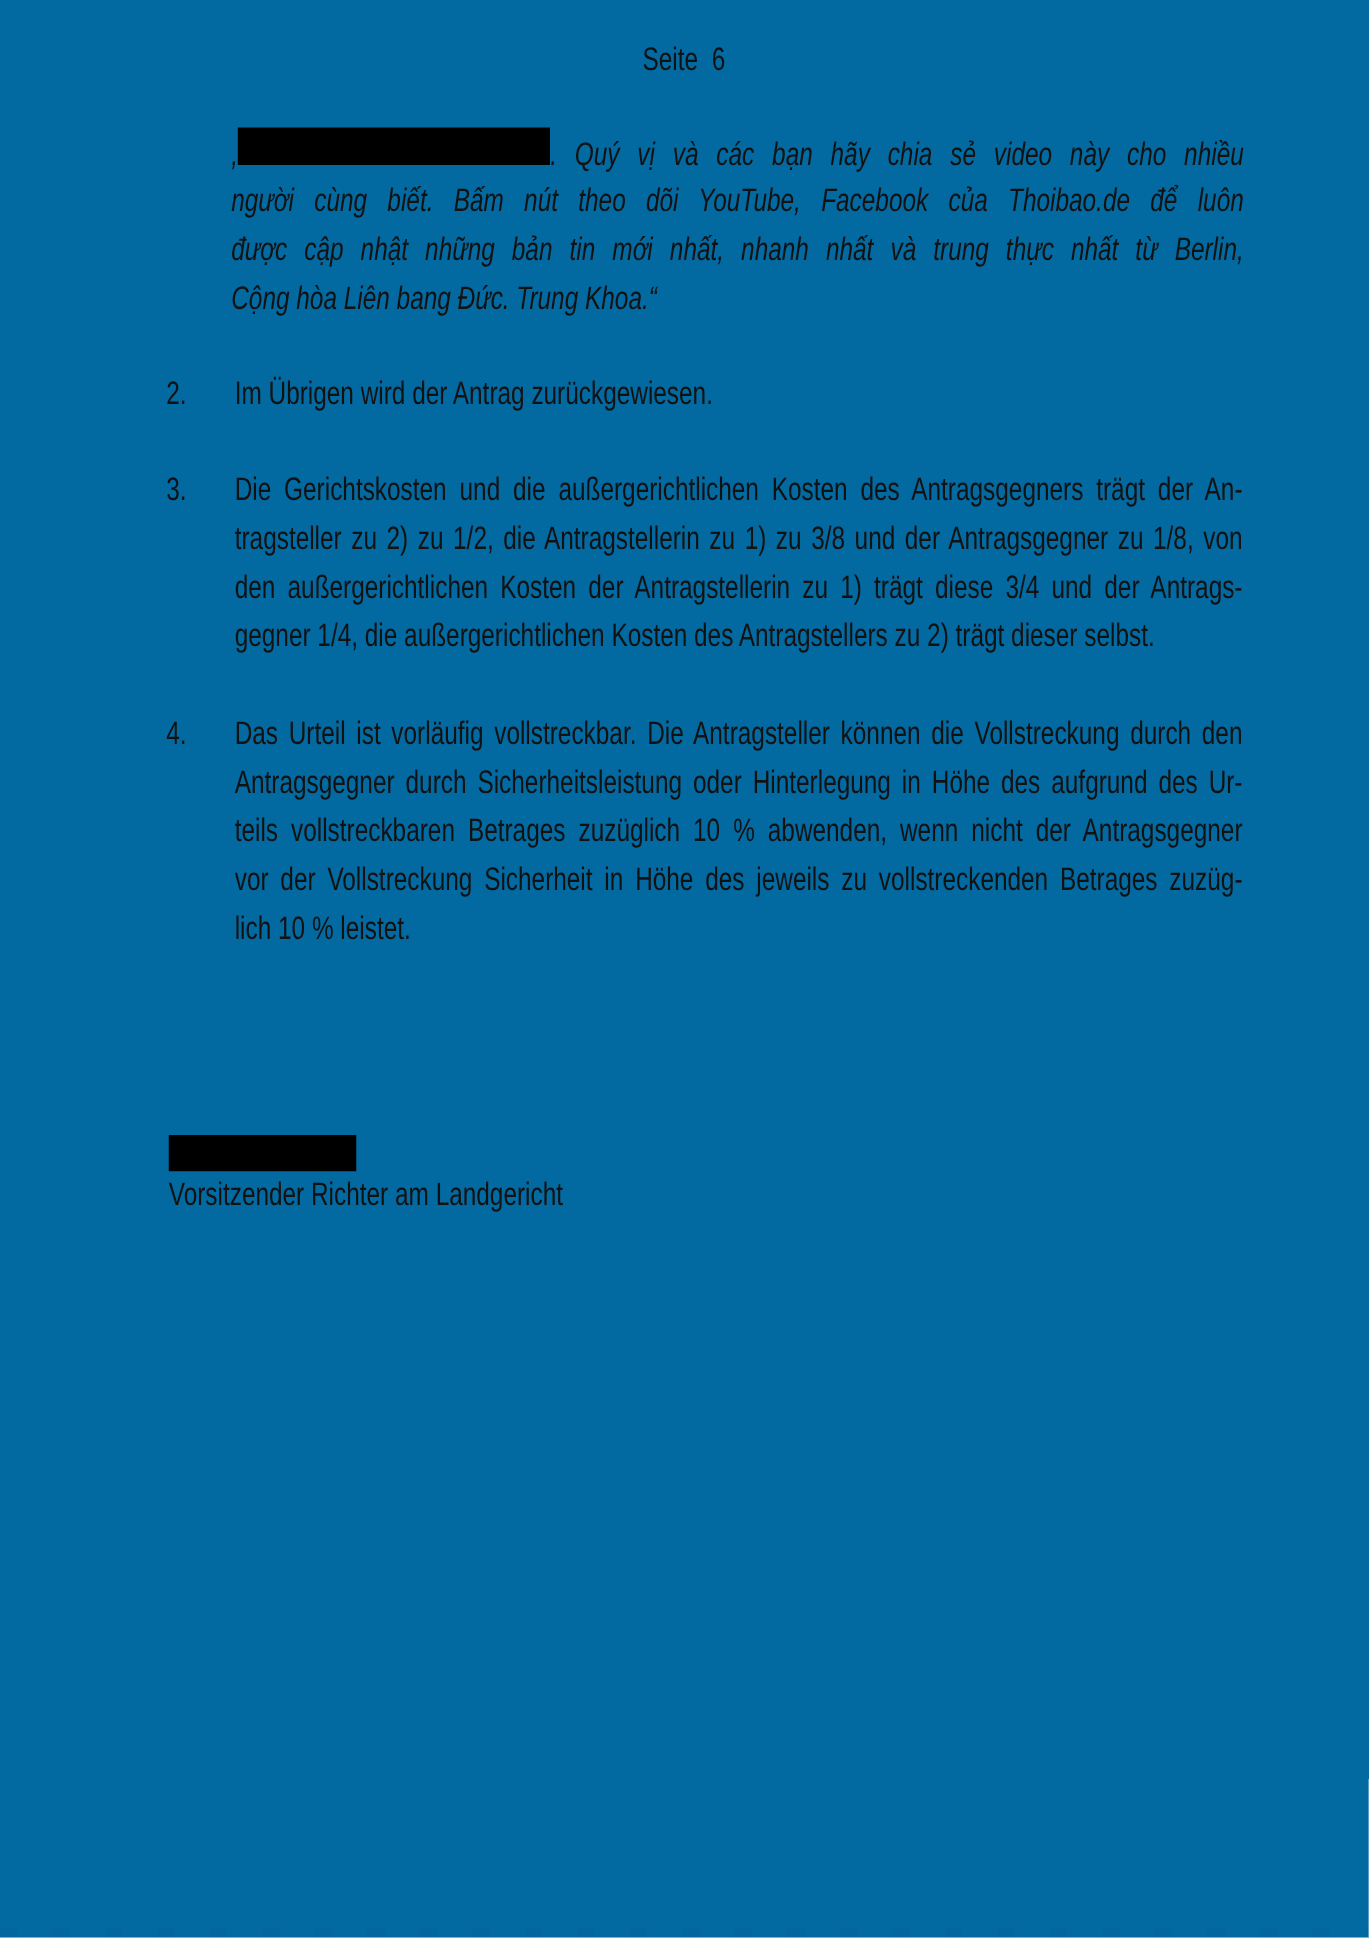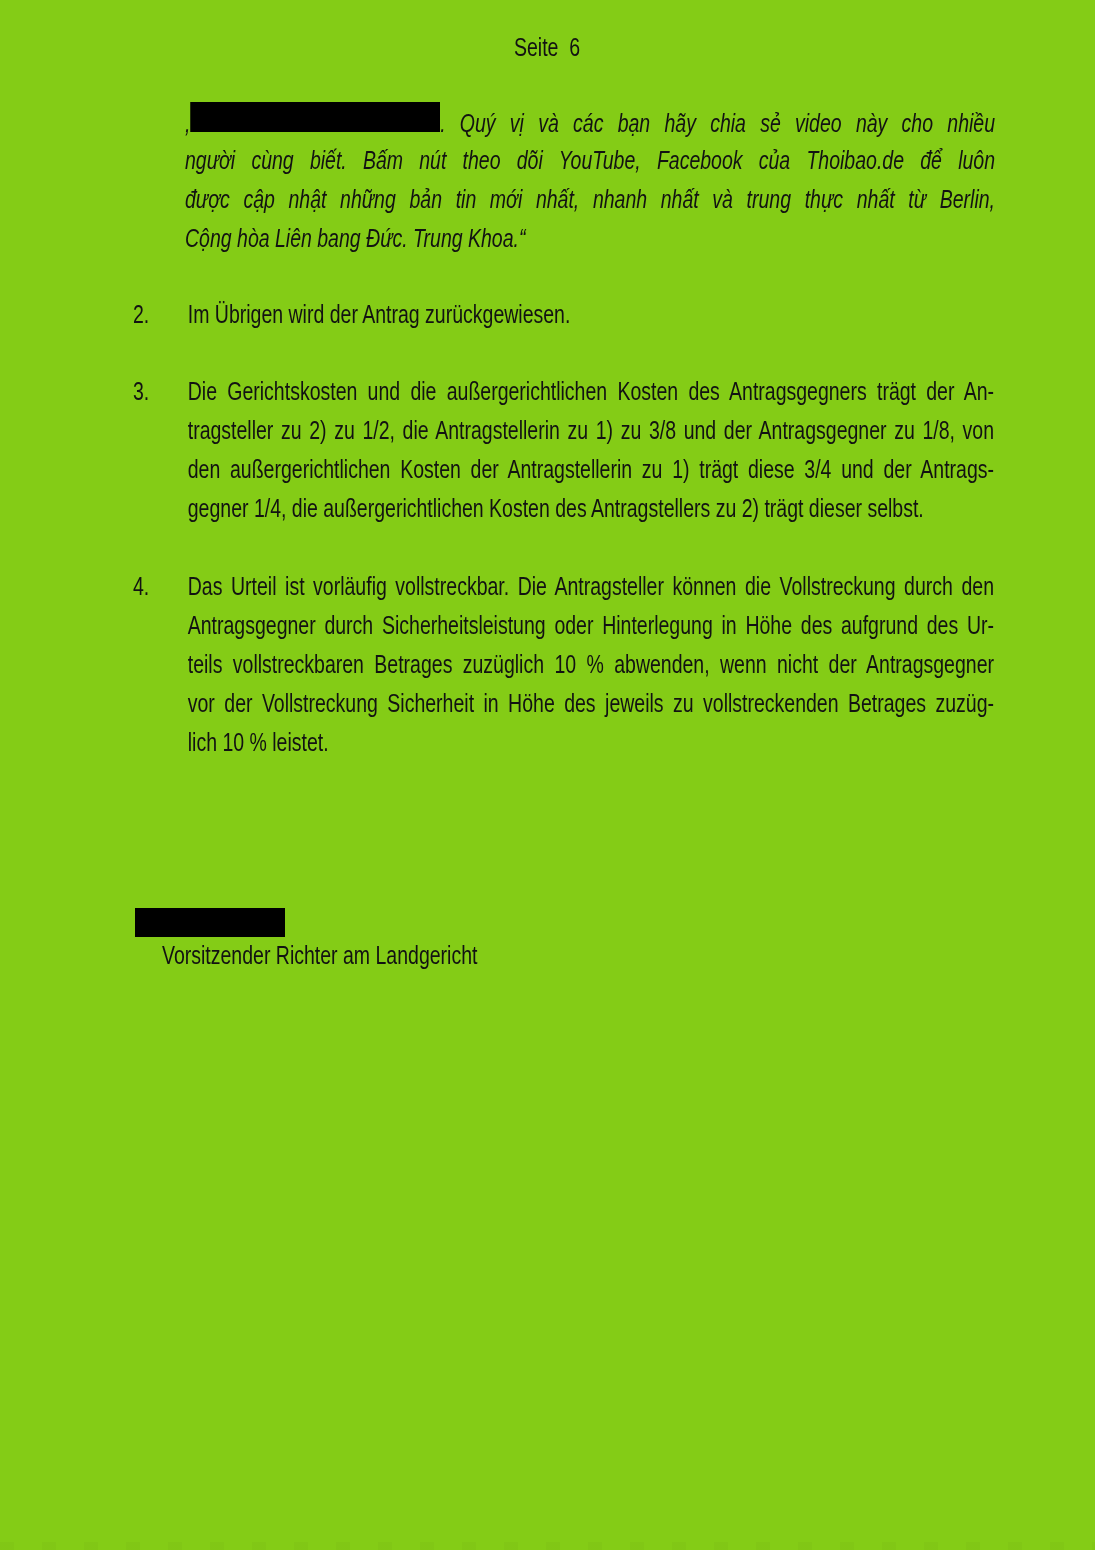--- a/index.html
+++ b/index.html
@@ -4,21 +4,21 @@
 <style>
   html, body {
     margin: 0;
     padding: 0;
     background: #e8e8e8;
   }
   .page {
     position: relative;
     width: 1095px;
     height: 1550px;
-    background: #84cc16;
+    background: #0369a1;
     overflow: hidden;
     font-family: "Liberation Sans", "DejaVu Sans", sans-serif;
     color: #121212;
   }
 
   
   .cond {
     transform: scaleX(0.75);
     transform-origin: 0 0;
   }
@@ -105,21 +105,20 @@
     height: 29px;
     background: #000000;
   }
   .sig-title {
     position: absolute;
     left: 135px;
     top: 936px;
     font-size: 26px;
     line-height: 39px;
     white-space: nowrap;
-    margin-left: 27px;
   }
 
   
   .scan-artifact {
     position: absolute;
     left: 0;
     bottom: 0;
     width: 1095px;
     height: 8px;
     background: repeating-linear-gradient(

